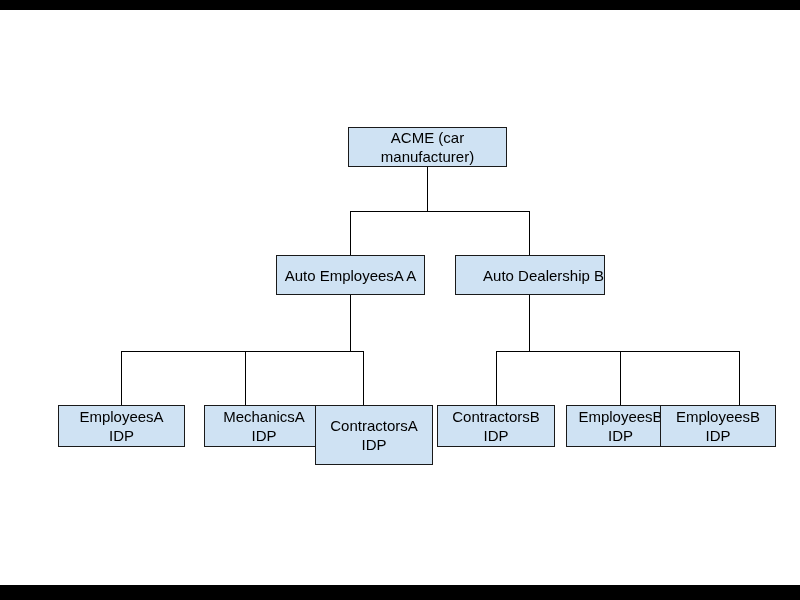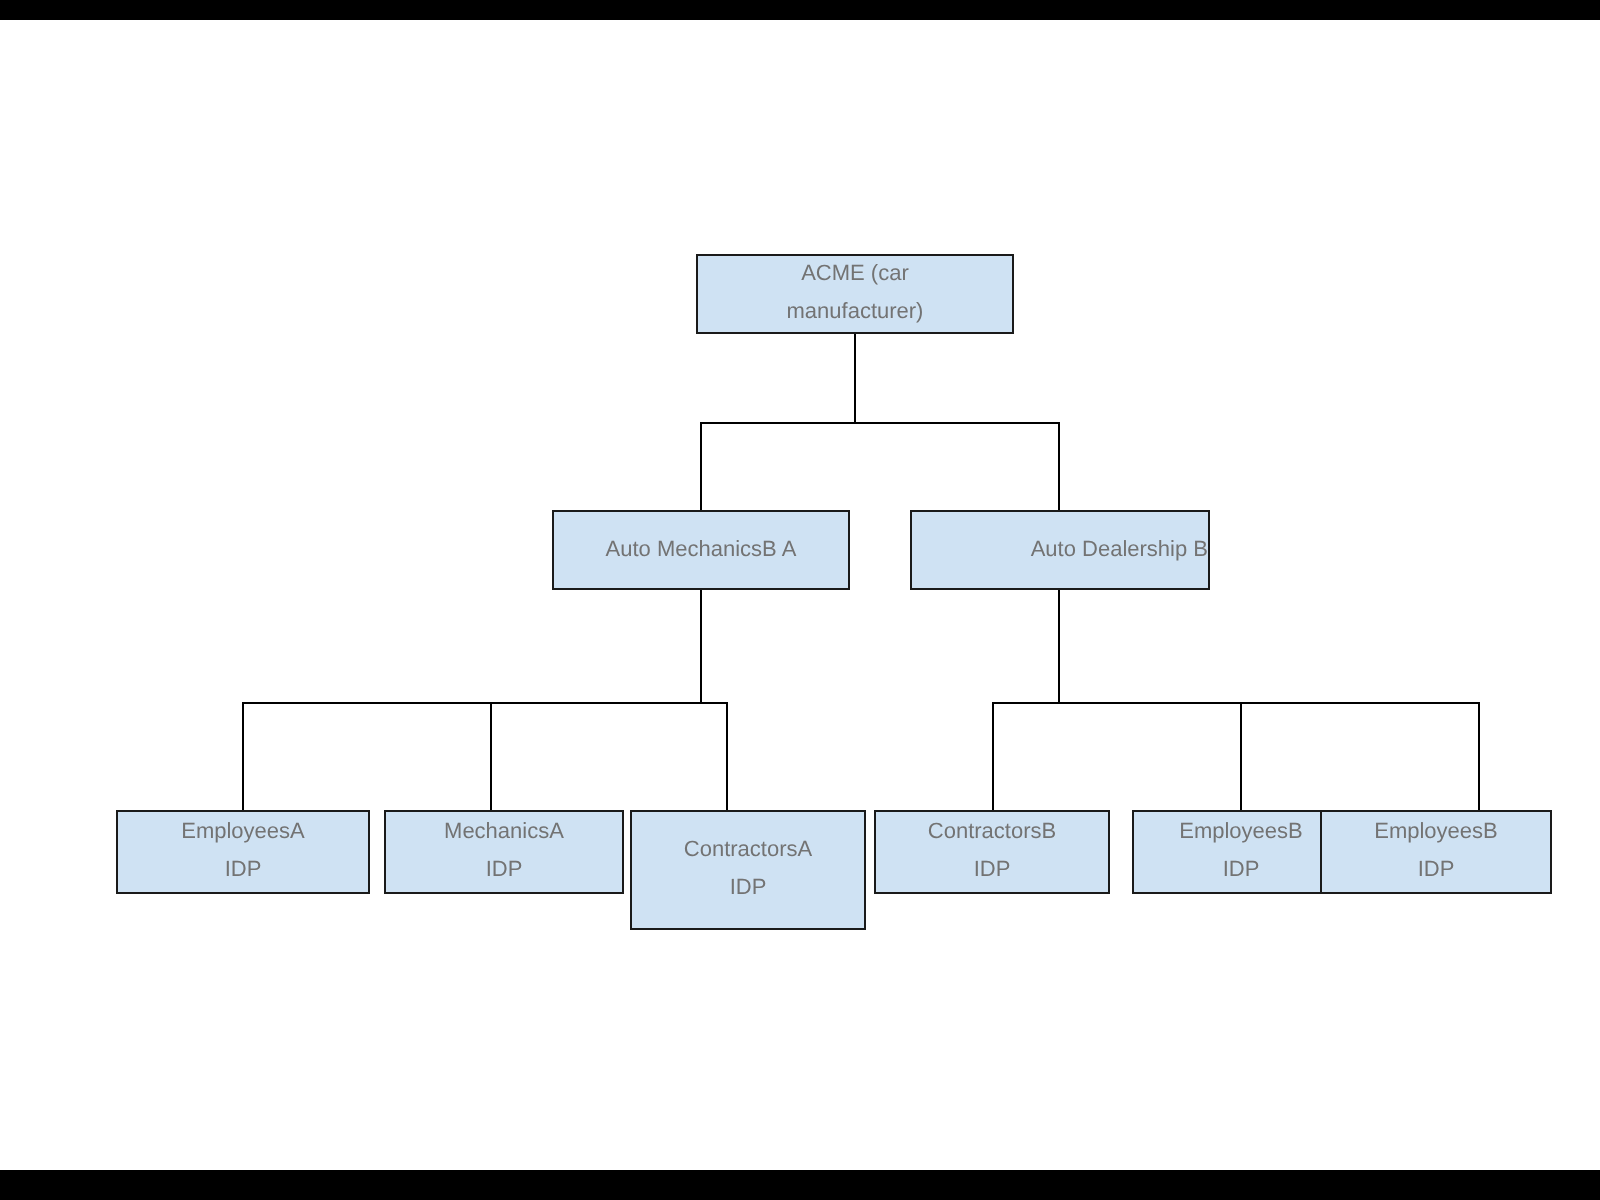--- a/index.html
+++ b/index.html
@@ -31,23 +31,23 @@
   .node {
     position: absolute;
     background: #cfe2f3;
     border: 1px solid #1a1a1a;
     display: flex;
     align-items: center;
     justify-content: center;
     text-align: center;
   }
   .node-label {
-    font-size: 11px;
+    font-size: 15px;
     line-height: 19px;
-    color: #737373;
+    color: #000000;
     white-space: pre-line;
   }
   .line {
     position: absolute;
     background: #000000;
   }
   .line.h { height: 1px; }
   .line.v { width: 1px; }
 </style>
 </head>
@@ -74,31 +74,31 @@
   <div class="line v" style="left:496px; top:341px; height:54px;"></div>
   <div class="line v" style="left:620px; top:341px; height:54px;"></div>
   <div class="line v" style="left:739px; top:341px; height:54px;"></div>
 
   <div class="node" style="left:348px; top:117px; width:159px; height:40px;">
     <span class="node-label">ACME (car
 manufacturer)</span>
   </div>
 
   <div class="node" style="left:276px; top:245px; width:149px; height:40px;">
-    <span class="node-label">Auto MechanicsB A</span>
+    <span class="node-label">Auto EmployeesA A</span>
   </div>
   <div class="node" style="left:455px; top:245px; width:150px; height:40px;justify-content:flex-end;">
     <span class="node-label">Auto Dealership B</span>
   </div>
 
   <div class="node" style="left:58px; top:395px; width:127px; height:42px;">
     <span class="node-label">EmployeesA
 IDP</span>
   </div>
-  <div class="node" style="left:192px; top:395px; width:120px; height:42px;">
+  <div class="node" style="left:204px; top:395px; width:120px; height:42px;">
     <span class="node-label">MechanicsA
 IDP</span>
   </div>
   <div class="node" style="left:315px; top:395px; width:118px; height:60px;">
     <span class="node-label">ContractorsA
 IDP</span>
   </div>
   <div class="node" style="left:437px; top:395px; width:118px; height:42px;text-align:center;">
     <span class="node-label">ContractorsB
 IDP</span>

